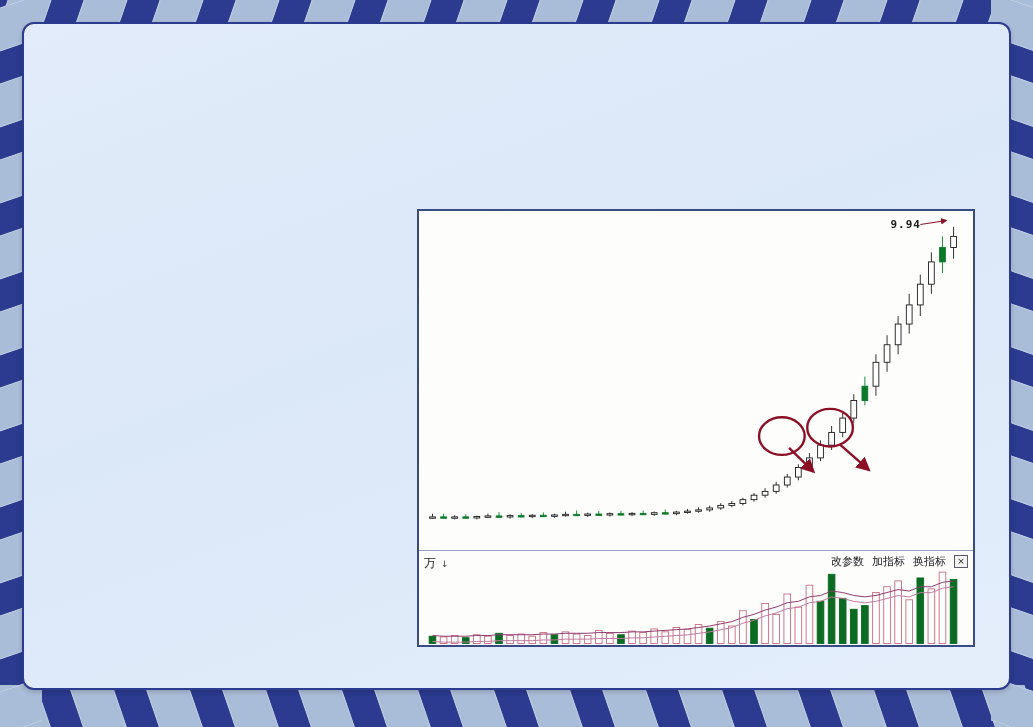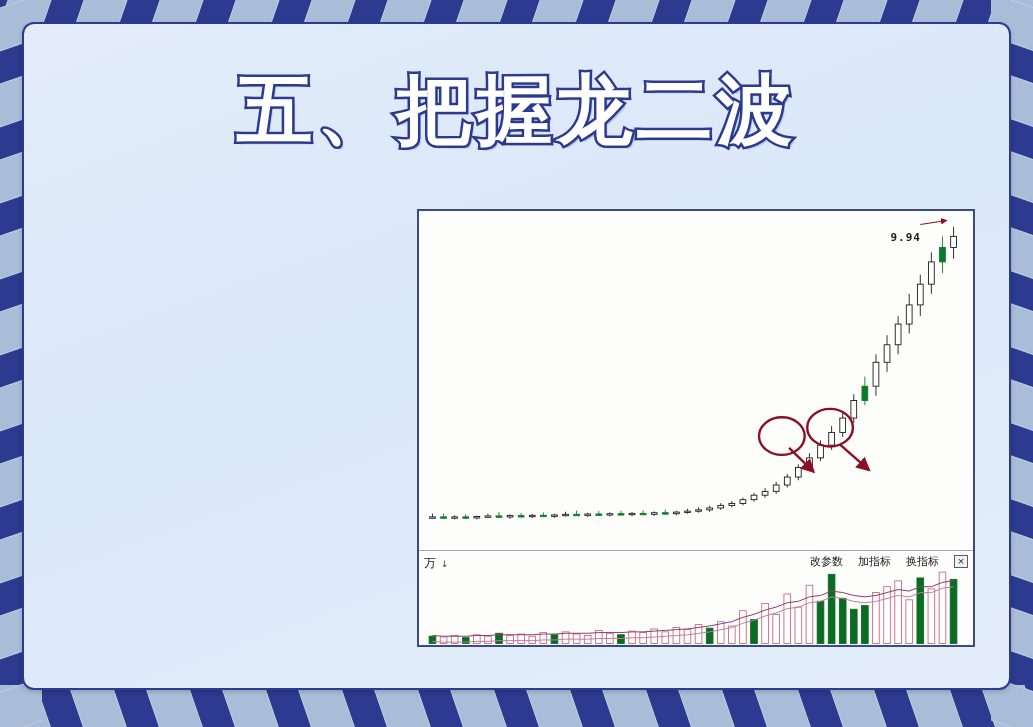--- a/index.html
+++ b/index.html
@@ -128,21 +128,21 @@
     left: 0; bottom: 0;
     width: 100%;
     height: 22%;
     border-top: 1px solid #9aa3c2;
   }
   .chart-svg { display: block; width: 100%; height: 100%; }
 
   .price-tag {
     position: absolute;
     right: 52px;
-    top: 20px;
+    top: 7px;
     font-family: "DejaVu Sans Mono", monospace;
     font-size: 11px;
     font-weight: bold;
     color: #1b1b1b;
     letter-spacing: 1px;
   }
 
   .vol-unit {
     position: absolute;
     left: 5px;
@@ -152,21 +152,21 @@
     color: #222;
   }
   .vol-unit .tick { font-size: 9px; margin-left: 5px; color: #444; }
 
   .ind-toolbar {
     position: absolute;
     right: 5px;
     top: 3px;
     display: flex;
     align-items: center;
-    gap: 15px;
+    gap: 8px;
     font-family: "DejaVu Sans", sans-serif;
     font-size: 11px;
     color: #17171e;
     white-space: nowrap;
   }
   .ind-toolbar .btn { cursor: default; }
   .close-box {
     display: inline-flex;
     align-items: center;
     justify-content: center;
@@ -238,21 +238,20 @@
         <div class="ray" style="background: rgb(170, 189, 216); top: 380px;"></div>
         <div class="ray" style="background: rgb(170, 189, 216); top: 456px;"></div>
         <div class="ray" style="background: rgb(170, 189, 216); top: 532px;"></div>
         <div class="ray" style="background: rgb(170, 189, 216); top: 608px;"></div>
         <div class="ray" style="background: rgb(170, 189, 216); top: 684px;"></div>
       </div>
   </div>
 
   <div class="card">
 
-    <div class="title">五、把握龙二波</div>
 
 
     <div class="chart-frame">
       <div class="chart-inner">
 
         <div class="price-pane">
           <svg class="chart-svg" id="price-svg" viewBox="0 0 558 342" preserveAspectRatio="none">
               <line x1="13.583333333333332" x2="13.583333333333332" y1="305.8" y2="310.63" stroke="#1a1a1a" stroke-width="0.9"></line>
               <rect x="10.68" y="309.02" width="5.806666666666667" height="1.4" stroke="#1a1a1a" stroke-width="0.9" fill="#ffffff"></rect>
               <line x1="24.749999999999996" x2="24.749999999999996" y1="305.8" y2="310.63" stroke="#0a7a2a" stroke-width="0.9"></line>

